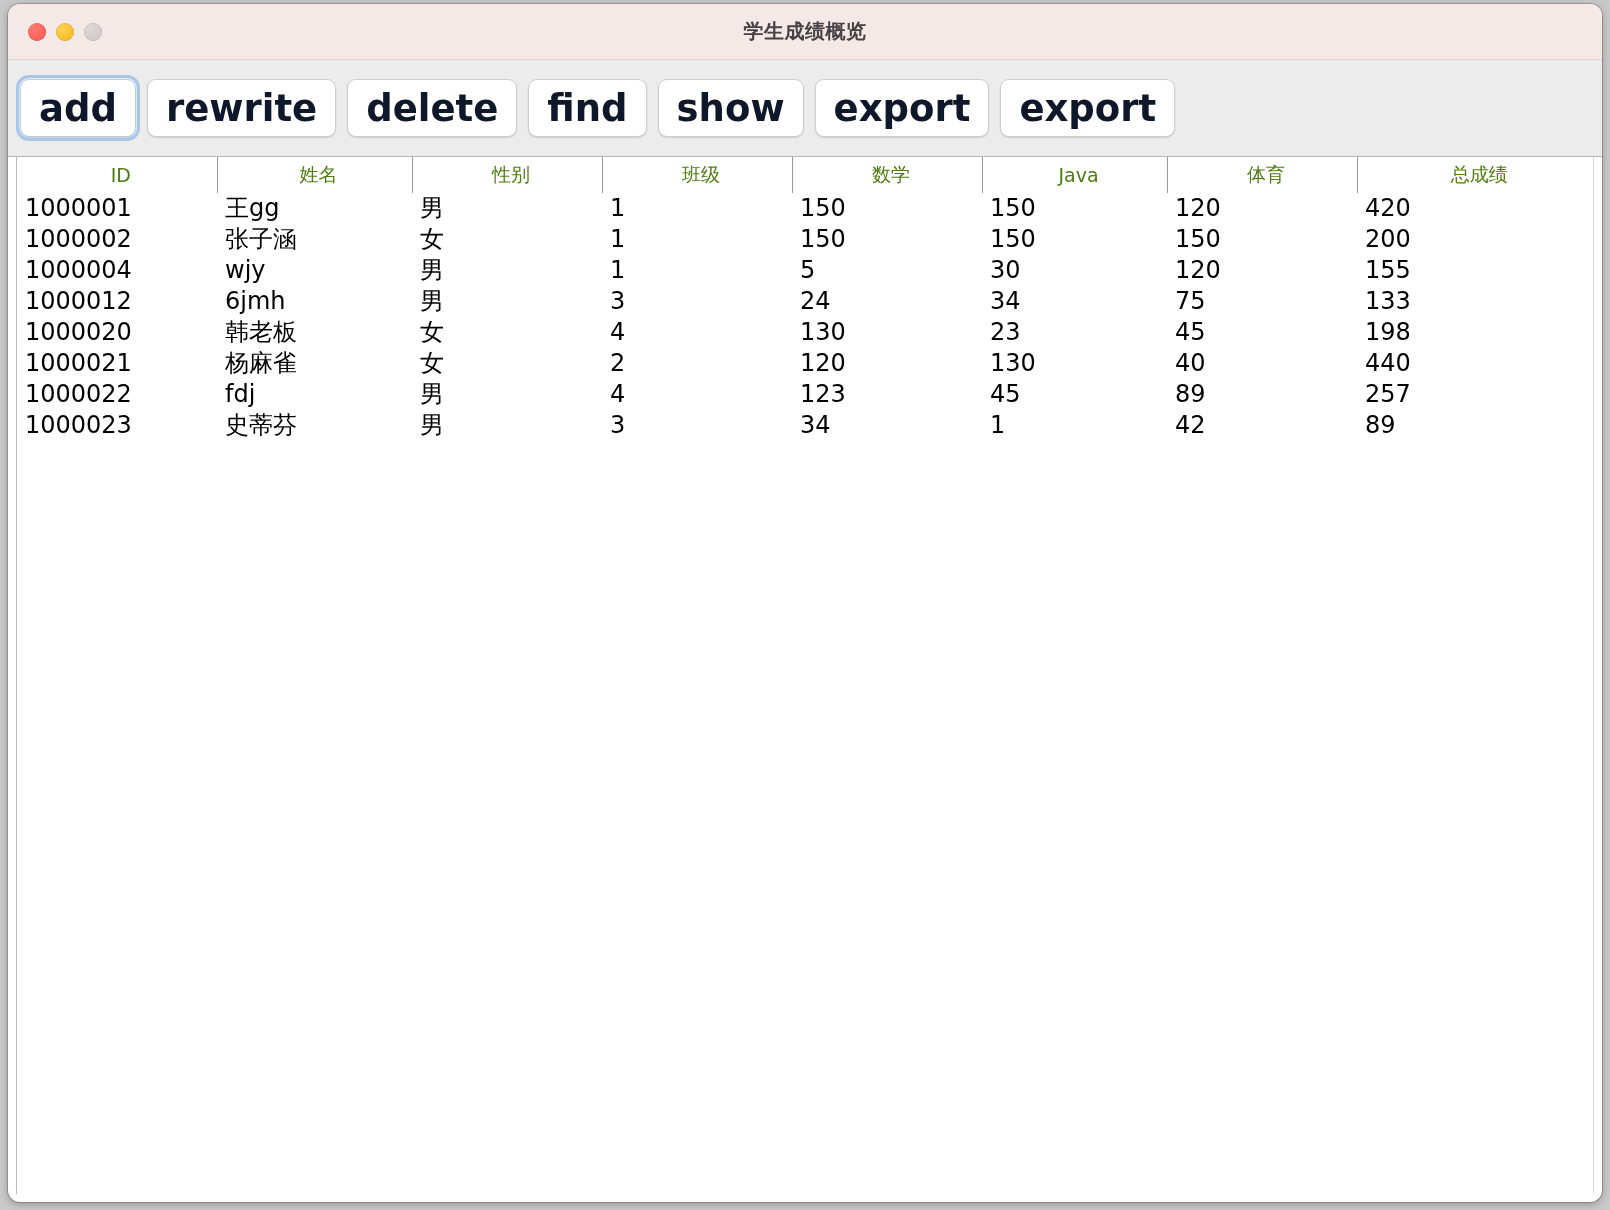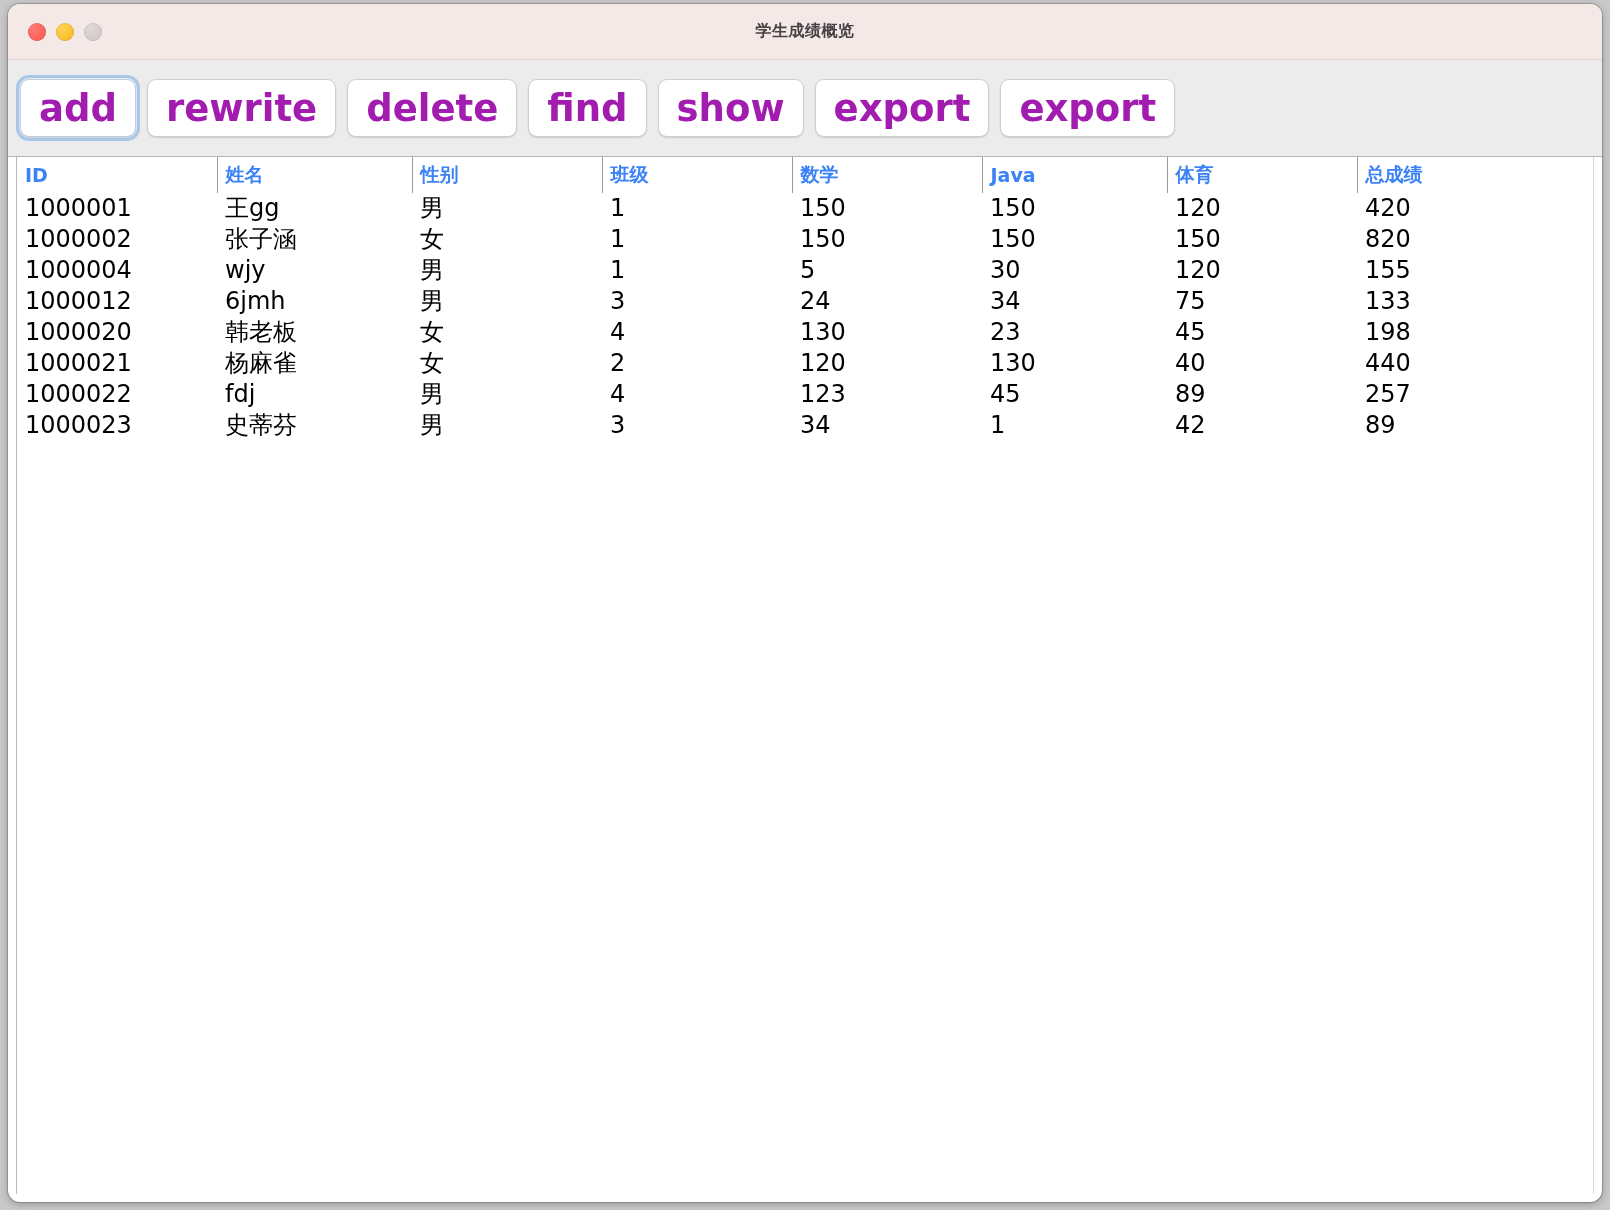--- a/index.html
+++ b/index.html
@@ -51,21 +51,21 @@
     border-radius: 50%;
     box-shadow: inset 0 0 0 0.5px rgba(0,0,0,0.14);
   }
   .light.close  { background: radial-gradient(circle at 35% 30%, #ff7b72, #f9544b); }
   .light.minimize { background: radial-gradient(circle at 35% 30%, #ffd155, #f6b418); }
   .light.zoom   { background: radial-gradient(circle at 35% 30%, #ded7d6, #cfc7c6); }
 
   #window-title {
     width: 100%;
     text-align: center;
-    font-size: 16px;
+    font-size: 20px;
     font-weight: bold;
     color: #474044;
     letter-spacing: 0.5px;
     user-select: none;
   }
 
   
   #toolbar {
     flex: 0 0 97px;
     height: 97px;
@@ -81,21 +81,21 @@
   .tool-btn {
     height: 58px;
     margin: 0 11px 0 0;
     padding: 12px 18px;
     background: #ffffff;
     border: 1px solid #cfcfcf;
     border-radius: 9px;
     font-family: "DejaVu Sans", sans-serif;
     font-size: 37px;
     font-weight: bold;
-    color: #a21caf;
+    color: #0f172a;
     line-height: 1;
     display: flex;
     align-items: center;
     justify-content: center;
     box-shadow: 0 1px 1.5px rgba(0,0,0,0.14);
     cursor: default;
     box-sizing: border-box;
     white-space: nowrap;
   }
   .tool-btn.focused {
@@ -115,24 +115,24 @@
     overflow: hidden;
   }
 
   table.grid {
     border-collapse: collapse;
     width: 100%;
     table-layout: fixed;
   }
 
   table.grid th {
-    text-align: left;
+    text-align: center;
     font-size: 19px;
-    font-weight: bold;
-    color: #3b82f6;
+    font-weight: normal;
+    color: #4d7c0f;
     padding: 4px 0 4px 8px;
     height: 28px;
     vertical-align: middle;
     border-left: 1px solid #9a9a9a;
     background: #ffffff;
   }
   table.grid th.first {
     border-left: none;
   }
 
@@ -217,21 +217,21 @@
             <td>420</td>
           </tr>
           <tr>
             <td>1000002</td>
             <td>张子涵</td>
             <td>女</td>
             <td>1</td>
             <td>150</td>
             <td>150</td>
             <td>150</td>
-            <td>820</td>
+            <td>200</td>
           </tr>
           <tr>
             <td>1000004</td>
             <td>wjy</td>
             <td>男</td>
             <td>1</td>
             <td>5</td>
             <td>30</td>
             <td>120</td>
             <td>155</td>

